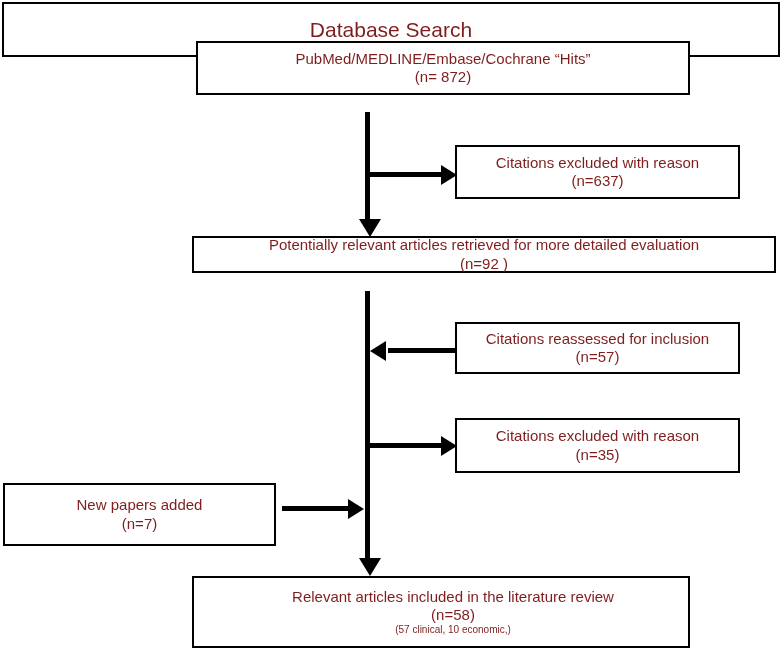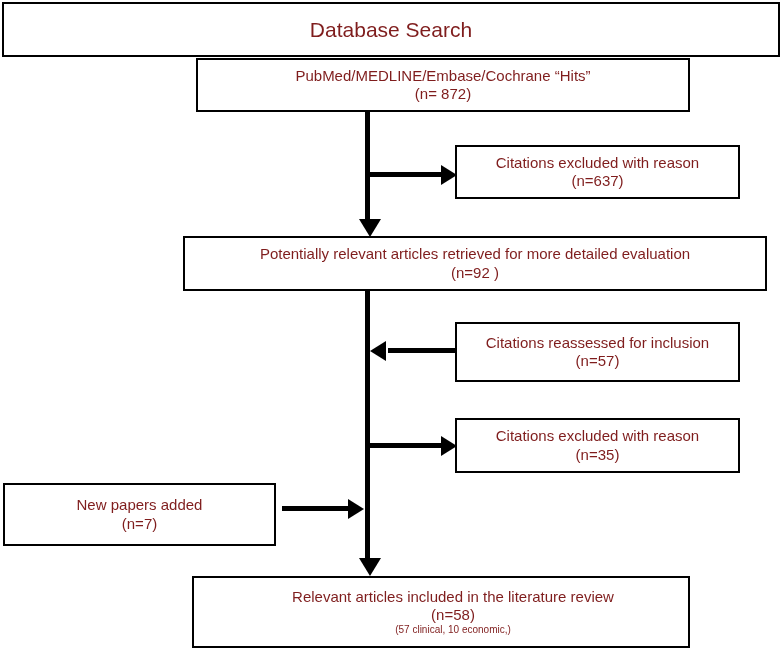--- a/index.html
+++ b/index.html
@@ -27,24 +27,24 @@
     justify-content: center;
     text-align: center;
     line-height: 1.22;
   }
   .box .line {
     display: block;
     white-space: nowrap;
   }
   
   #box-title      { left: 2px;   top: 2px;   width: 778px; height: 55px;  font-size: 21px; }
-  #box-hits       { left: 196px; top: 58px;  width: 494px; height: 54px;  font-size: 15px; }
+  #box-hits       { left: 196px; top: 41px;  width: 494px; height: 54px;  font-size: 15px; }
   #box-excl-403   { left: 455px; top: 145px; width: 285px; height: 54px;  font-size: 15px; }
-  #box-potential  { left: 183px; top: 236px; width: 584px; height: 55px;  font-size: 15px; }
-  #box-reassess   { left: 455px; top: 322px; width: 285px; height: 60px;  font-size: 15px; align-items: center; }
+  #box-potential  { left: 192px; top: 236px; width: 584px; height: 37px;  font-size: 15px; }
+  #box-reassess   { left: 455px; top: 322px; width: 285px; height: 52px;  font-size: 15px; align-items: center; }
   #box-excl-35    { left: 455px; top: 418px; width: 285px; height: 55px;  font-size: 15px; }
   #box-newpapers  { left: 3px;   top: 483px; width: 273px; height: 63px;  font-size: 15px; }
   #box-included   { left: 192px; top: 576px; width: 498px; height: 72px;  font-size: 15px; padding-left: 24px; }
   #box-included .small { font-size: 10px; }
 
   
   .vline {
     position: absolute;
     background: #000000;
     width: 5px;

